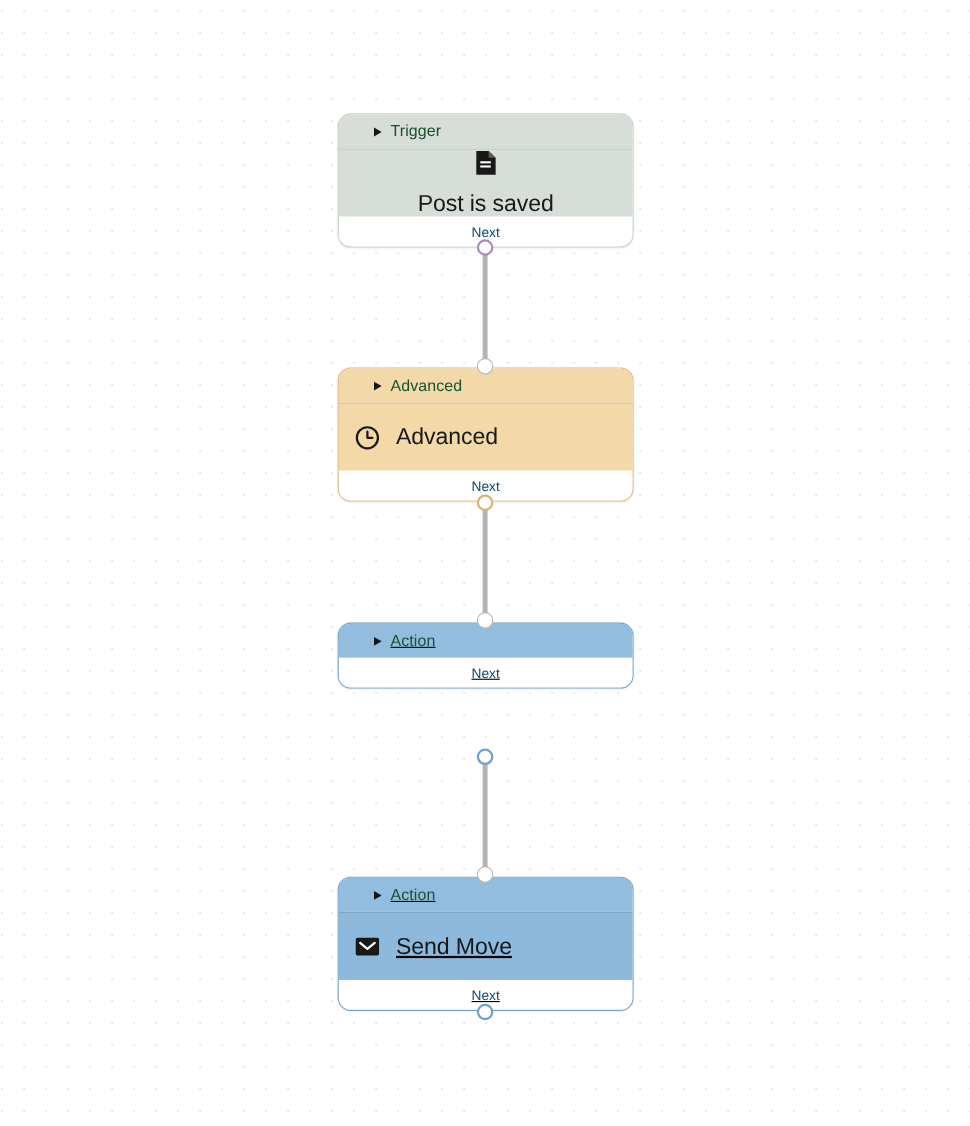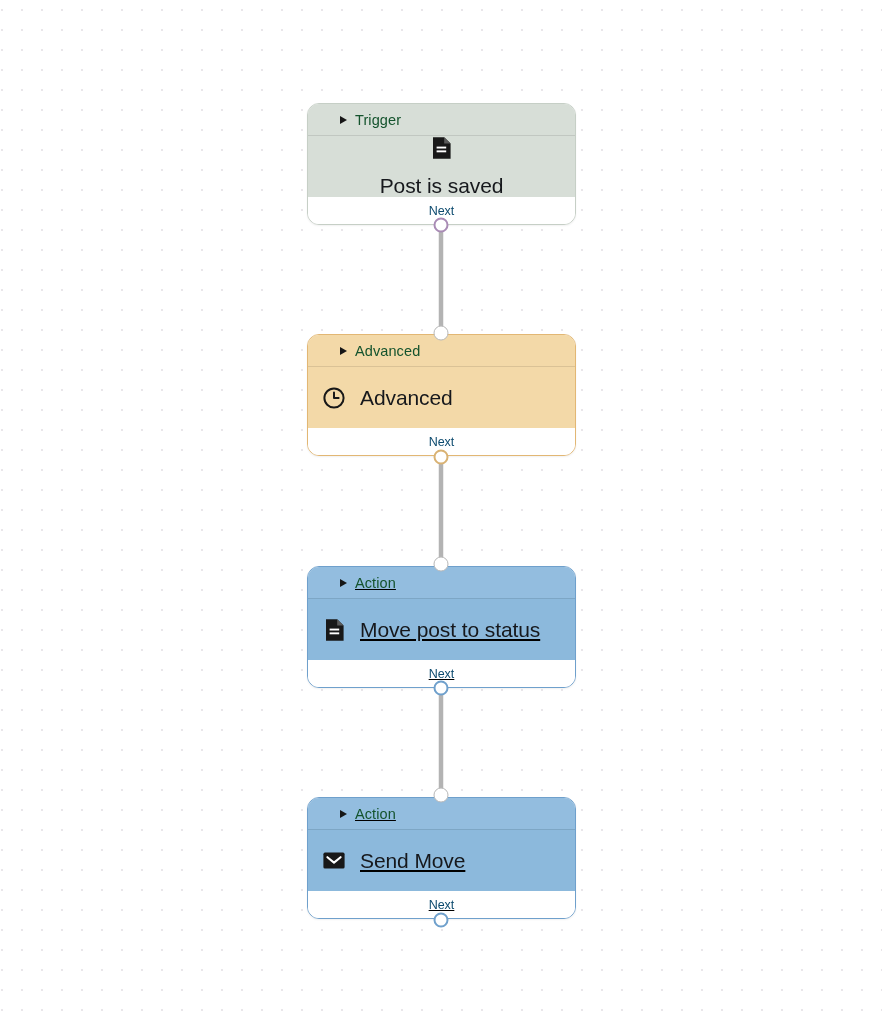--- a/index.html
+++ b/index.html
@@ -183,31 +183,20 @@
     </div>
   </div>
   <div class="handle source-advanced" style="left:441px; top:457px;"></div>
 
   <div class="handle target" style="left:441px; top:564px;"></div>
   <div class="node action" style="left:307px; top:566px;">
     <div class="node-header">
       <span class="caret"></span>
       <span>Action</span>
     </div>
-    <div class="node-body">
-      <span class="node-icon">
-        <svg width="21" height="24" viewBox="0 0 21 24">
-          <path d="M2 1.2h11.2L19.6 7.4V22.8H2Z" fill="#181818"></path>
-          <path d="M13.2 1.2 19.6 7.4h-6.4Z" fill="#5a5a5a"></path>
-          <rect x="5.6" y="10.6" width="9.6" height="1.9" fill="#ffffff"></rect>
-          <rect x="5.6" y="14.4" width="9.6" height="1.9" fill="#ffffff"></rect>
-        </svg>
-      </span>
-      <span class="node-title">Move post to status</span>
-    </div>
     <div class="node-footer">
       <span>Next</span>
     </div>
   </div>
   <div class="handle source-action" style="left:441px; top:688px;"></div>
 
   <div class="handle target" style="left:441px; top:795px;"></div>
   <div class="node action" style="left:307px; top:797px;">
     <div class="node-header">
       <span class="caret"></span>

